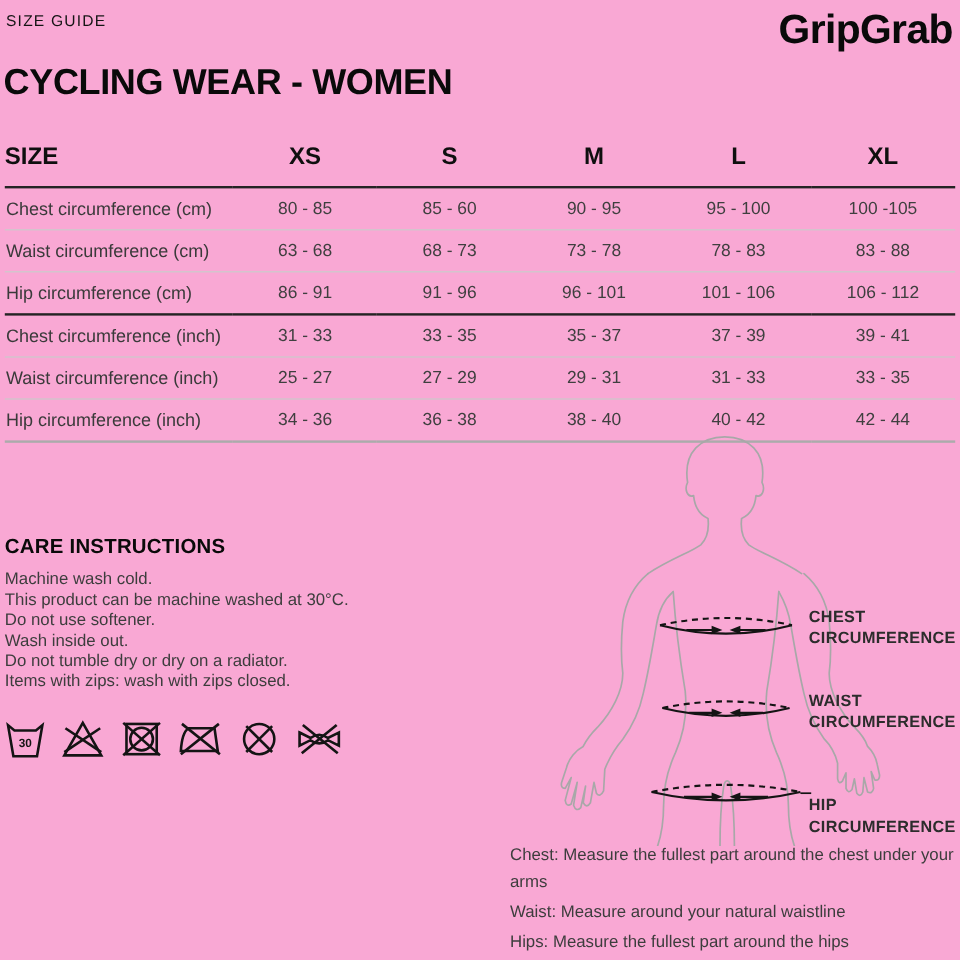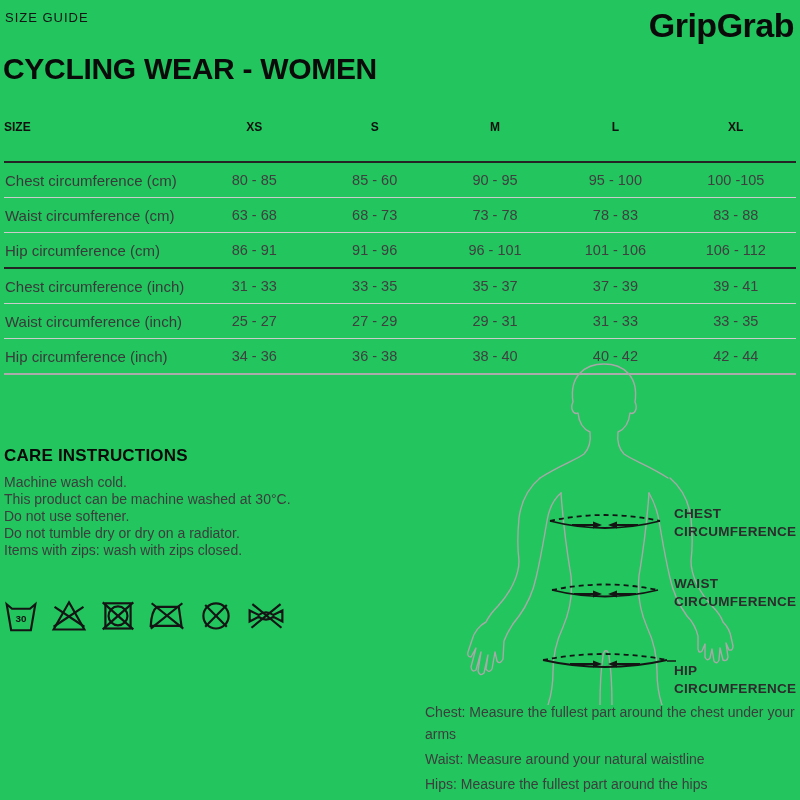--- a/index.html
+++ b/index.html
@@ -1,29 +1,29 @@
 <!DOCTYPE html>
 <html><head>
 <meta charset="utf-8">
 <style>
   html,body{margin:0;padding:0;background:#fff;}
-  .page{position:relative;width:800px;height:800px;background:#22c55e;
+  .page{position:relative;width:800px;height:800px;background:#f9a8d4;
         font-family:"Liberation Sans",sans-serif;color:#111;overflow:hidden;}
 
   .eyebrow{position:absolute;left:5px;top:10px;font-size:13px;font-weight:500;
            letter-spacing:1px;color:#141414;}
   .logo{position:absolute;right:6px;top:6px;font-size:34px;font-weight:700;
         letter-spacing:-0.5px;color:#0a0a0a;}
   .title{position:absolute;left:3px;top:52px;margin:0;font-size:30px;font-weight:800;
          letter-spacing:-0.3px;color:#0a0a0a;white-space:nowrap;}
 
   table.size-table{position:absolute;left:4px;top:114px;width:792px;
                    border-collapse:collapse;table-layout:fixed;}
-  table.size-table th{font-size:12px;font-weight:700;color:#0f0f0f;text-align:center;
-                      padding:6px 0 27px;border-bottom:2.5px solid #242424;}
+  table.size-table th{font-size:20px;font-weight:700;color:#0f0f0f;text-align:center;
+                      padding:6px 0 12px;border-bottom:2.5px solid #242424;}
   table.size-table th.col-label{text-align:left;width:24%;}
   table.size-table td{font-size:14.5px;color:#3f3f3f;text-align:center;height:32px;
                       border-bottom:1px solid #cbcbcb;}
   table.size-table td.col-label{text-align:left;font-size:15px;color:#3a3a3a;}
   table.size-table tr.group-end td{border-bottom:2.5px solid #242424;}
   table.size-table tbody tr:last-child td{border-bottom:2px solid #ababab;}
 
   .sec-heading{margin:0 0 8px;font-size:17px;font-weight:800;color:#0a0a0a;letter-spacing:0.2px;}
   .tip{position:absolute;left:4px;top:358px;width:400px;}
   .tip p{margin:0;font-size:14px;line-height:17px;color:#3d3d3d;}
@@ -114,20 +114,21 @@
       </tbody>
   </table>
 
 
   <section class="care">
     <h3 class="sec-heading">CARE INSTRUCTIONS</h3>
     <div class="care-lines">
         <div>Machine wash cold.</div>
         <div>This product can be machine washed at 30°C.</div>
         <div>Do not use softener.</div>
+        <div>Wash inside out.</div>
         <div>Do not tumble dry or dry on a radiator.</div>
         <div>Items with zips: wash with zips closed.</div>
       </div>
   </section>
 
   <div class="care-icons">
     <span class="care-icon">
       <svg width="34" height="44" viewBox="0 0 38 44" fill="none" stroke="#141414" stroke-width="2.4">
         <path d="M3 10 L9 15 H29 L35 10 L30 39 H8 Z"></path>
         <text x="19" y="30" font-size="11" font-weight="600" text-anchor="middle" fill="#141414" stroke="none" font-family="Liberation Sans, sans-serif">30</text>

